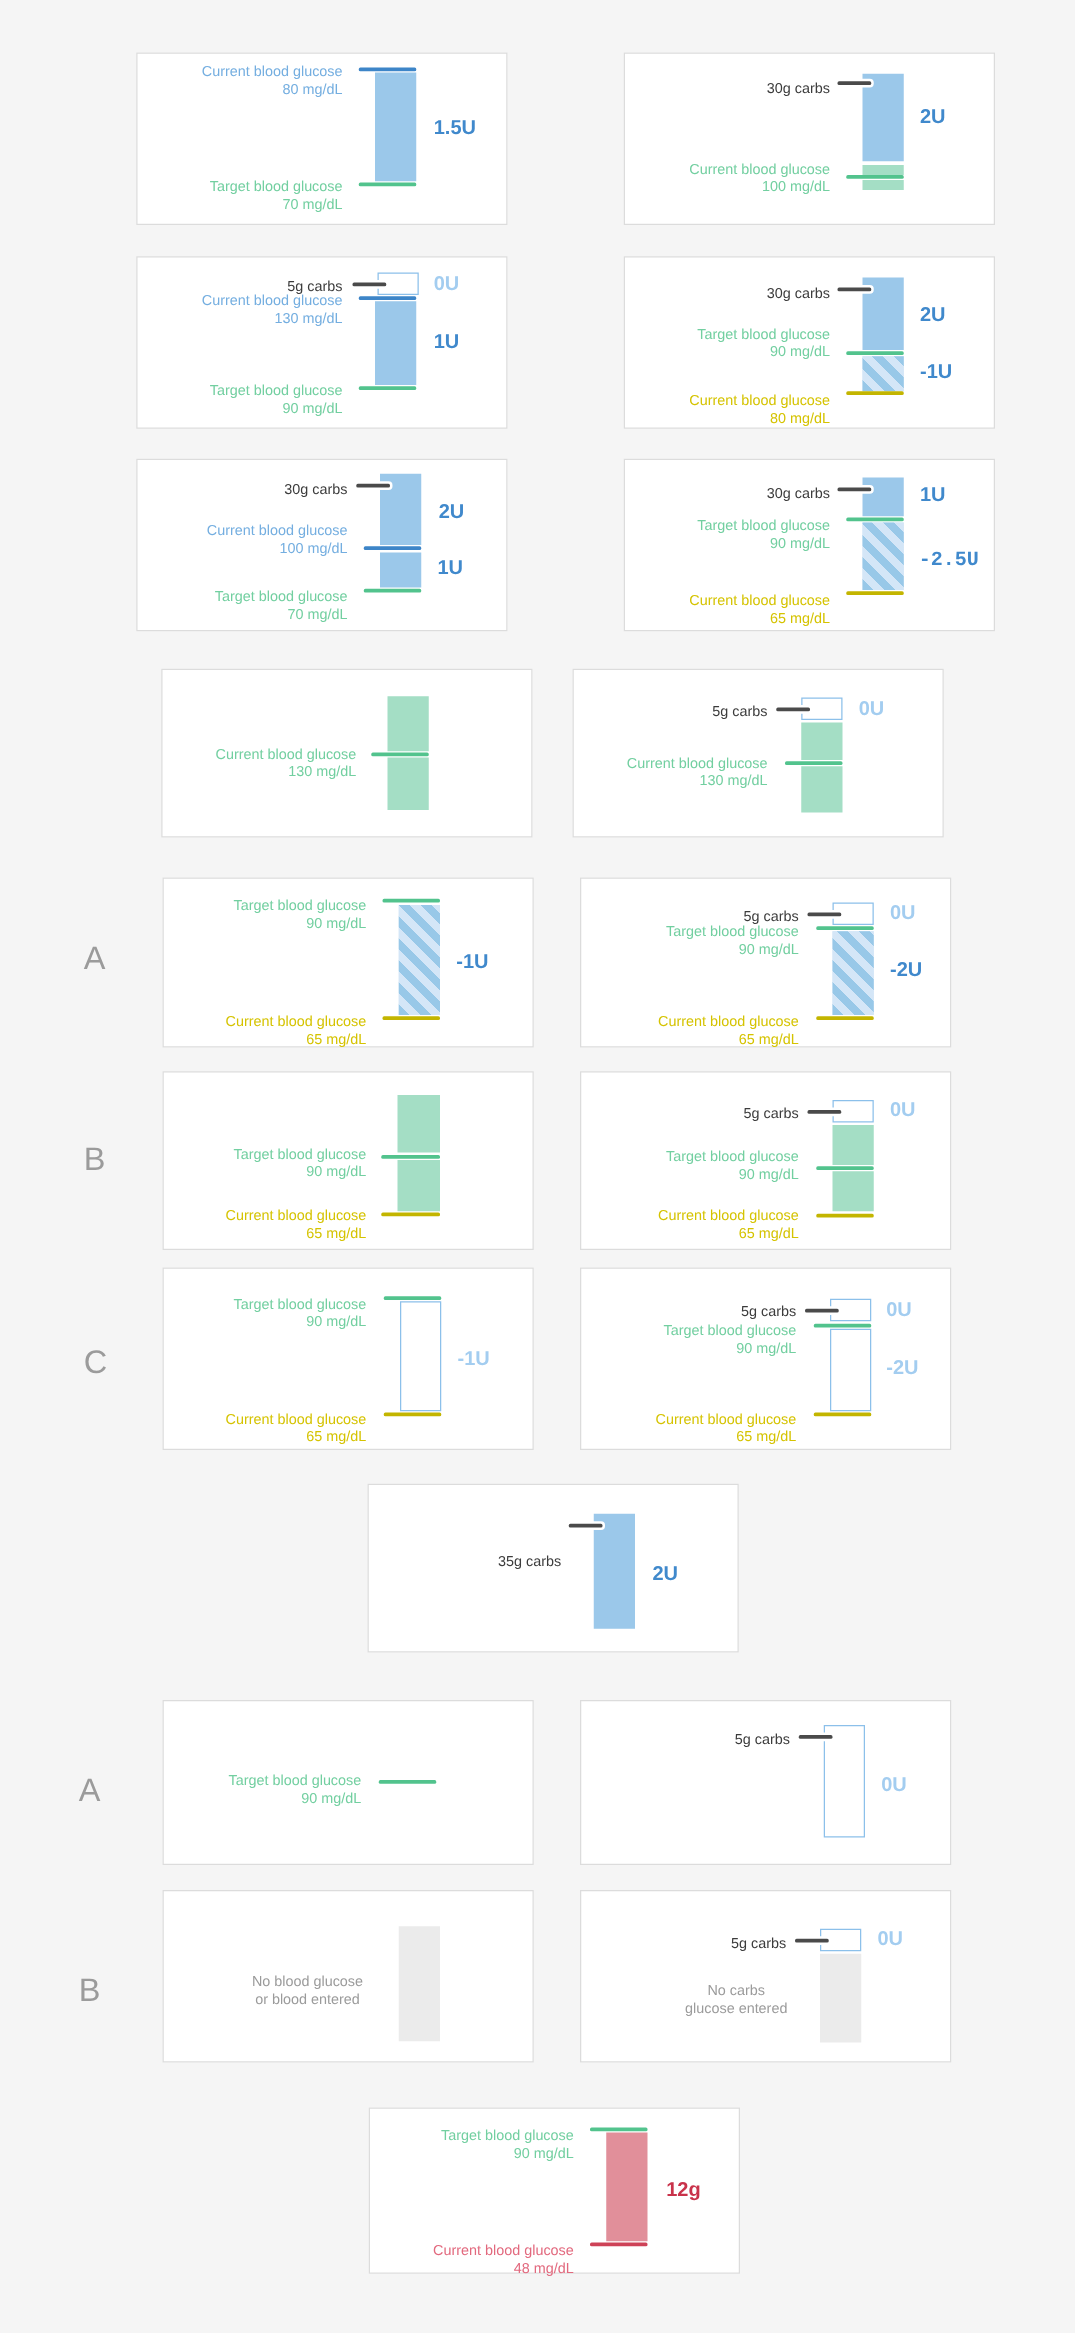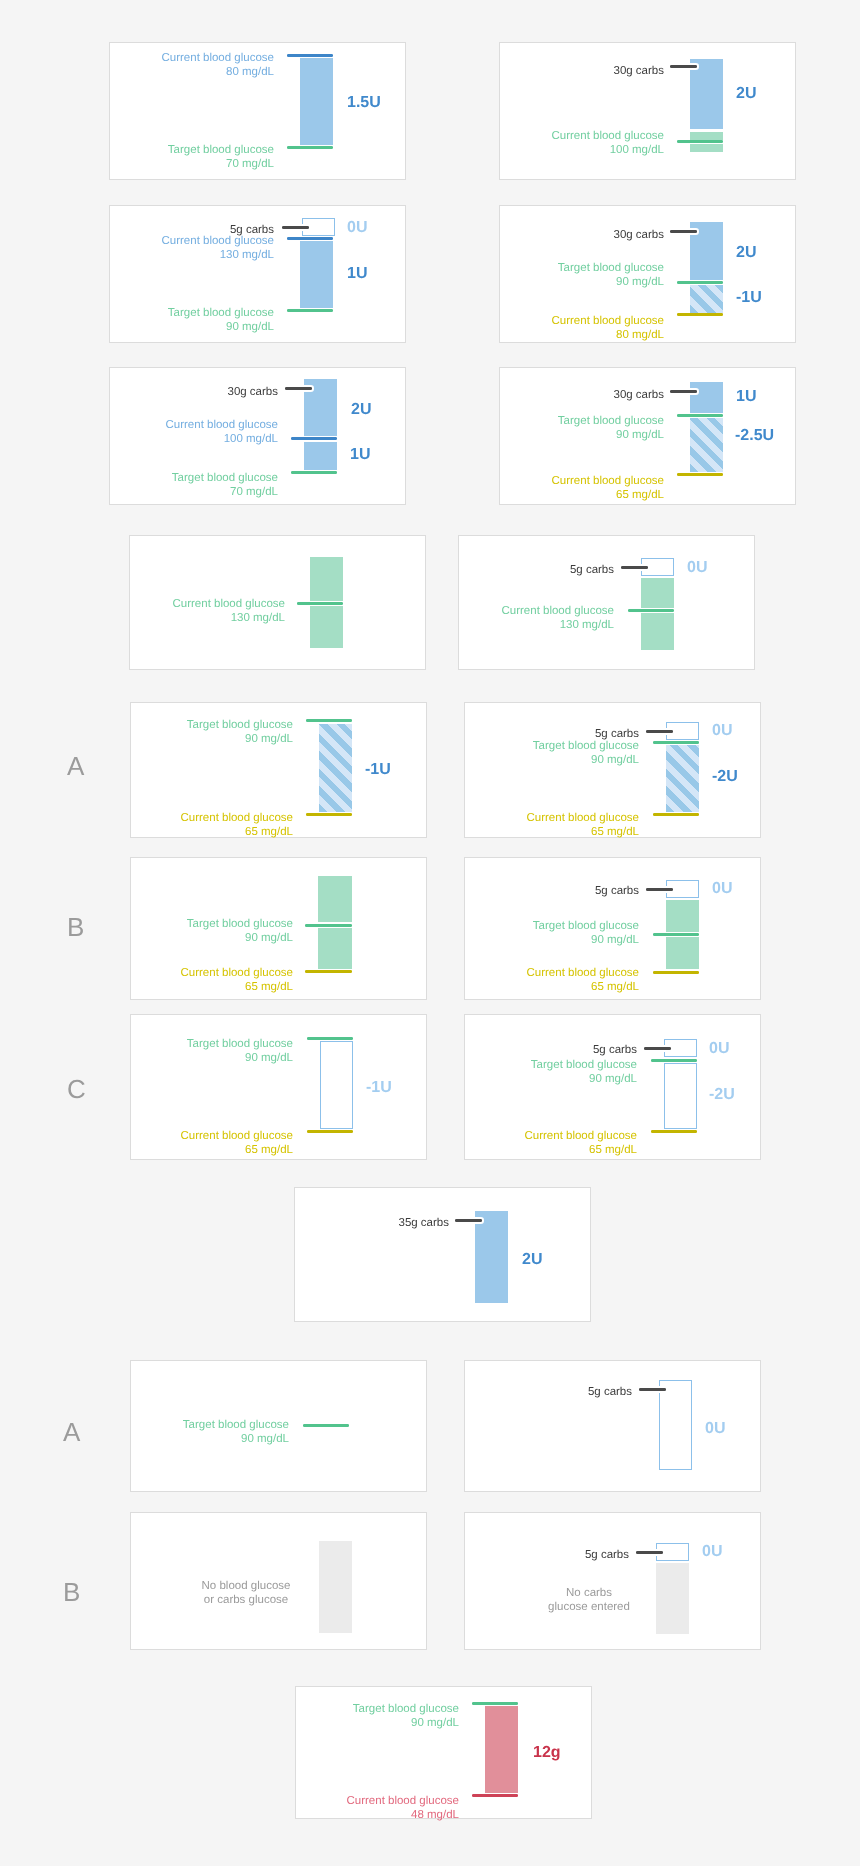--- a/index.html
+++ b/index.html
@@ -101,21 +101,21 @@
     <div class="card" style="left: 499px; top: 367px; width: 297px; height: 138px;"></div>
     <div class="bar blue" style="left: 690px; top: 382px; width: 33px; height: 31px;"></div>
     <div class="cline" style="left: 670px; top: 390px; width: 27px;"></div>
     <div class="lab dark" style="left: 424px; top: 385px; width: 240px;"><span>30g carbs</span></div>
     <div class="rule green" style="left: 677px; top: 414px; width: 46px;"></div>
     <div class="bar stripe" style="left: 690px; top: 418px; width: 33px; height: 54px;"></div>
     <div class="rule gold" style="left: 677px; top: 473px; width: 46px;"></div>
     <div class="lab green" style="left: 424px; top: 411px; width: 240px;"><span>Target blood glucose</span><br><span>90 mg/dL</span></div>
     <div class="lab gold" style="left: 424px; top: 471px; width: 240px;"><span>Current blood glucose</span><br><span>65 mg/dL</span></div>
     <div class="val blue" style="left: 736px; top: 389px;">1U</div>
-    <div class="val blue" style="left: 735px; top: 428px;">-2.5U</div>
+    <div class="val blue" style="left: 735px; top: 440px; font-family: Liberation Mono, monospace;">-2.5U</div>
     <div class="card" style="left: 129px; top: 535px; width: 297px; height: 135px;"></div>
     <div class="bar green" style="left: 310px; top: 557px; width: 33px; height: 44px;"></div>
     <div class="rule green" style="left: 297px; top: 602px; width: 46px;"></div>
     <div class="bar green" style="left: 310px; top: 606px; width: 33px; height: 42px;"></div>
     <div class="lab green" style="left: 45px; top: 594px; width: 240px;"><span>Current blood glucose</span><br><span>130 mg/dL</span></div>
     <div class="card" style="left: 458px; top: 535px; width: 297px; height: 135px;"></div>
     <div class="cbox" style="left: 641px; top: 558px; width: 33px; height: 18px;"></div>
     <div class="cline" style="left: 621px; top: 566px; width: 27px;"></div>
     <div class="lab dark" style="left: 374px; top: 560px; width: 240px;"><span>5g carbs</span></div>
     <div class="val muted" style="left: 687px; top: 560px;">0U</div>
@@ -173,33 +173,33 @@
     <div class="val muted" style="left: 709px; top: 1041px;">0U</div>
     <div class="rule green" style="left: 651px; top: 1059px; width: 46px;"></div>
     <div class="hollow" style="left: 664px; top: 1063px; width: 33px; height: 66px;"></div>
     <div class="rule gold" style="left: 651px; top: 1130px; width: 46px;"></div>
     <div class="lab green" style="left: 397px; top: 1055px; width: 240px;"><span>Target blood glucose</span><br><span>90 mg/dL</span></div>
     <div class="lab gold" style="left: 397px; top: 1126px; width: 240px;"><span>Current blood glucose</span><br><span>65 mg/dL</span></div>
     <div class="val muted" style="left: 709px; top: 1087px;">-2U</div>
     <div class="card" style="left: 294px; top: 1187px; width: 297px; height: 135px;"></div>
     <div class="bar blue" style="left: 475px; top: 1211px; width: 33px; height: 92px;"></div>
     <div class="cline" style="left: 455px; top: 1219px; width: 27px;"></div>
-    <div class="lab dark" style="left: 209px; top: 1213px; width: 240px;"><span>35g carbs</span></div>
+    <div class="lab dark" style="left: 209px; top: 1240px; width: 240px;"><span>35g carbs</span></div>
     <div class="val blue" style="left: 522px; top: 1252px;">2U</div>
     <div class="card" style="left: 130px; top: 1360px; width: 297px; height: 132px;"></div>
     <div class="rule green" style="left: 303px; top: 1424px; width: 46px;"></div>
     <div class="lab green" style="left: 49px; top: 1415px; width: 240px;"><span>Target blood glucose</span><br><span>90 mg/dL</span></div>
     <div class="card" style="left: 464px; top: 1360px; width: 297px; height: 132px;"></div>
     <div class="hollow" style="left: 659px; top: 1380px; width: 33px; height: 90px;"></div>
     <div class="cline" style="left: 639px; top: 1388px; width: 27px;"></div>
     <div class="lab dark" style="left: 392px; top: 1382px; width: 240px;"><span>5g carbs</span></div>
     <div class="val muted" style="left: 705px; top: 1421px;">0U</div>
     <div class="card" style="left: 130px; top: 1512px; width: 297px; height: 138px;"></div>
     <div class="bar grey" style="left: 319px; top: 1541px; width: 33px; height: 92px;"></div>
-    <div class="ctr" style="left: 176px; top: 1578px; width: 140px;"><span>No blood glucose</span><br><span>or carbs glucose</span></div>
+    <div class="ctr" style="left: 176px; top: 1578px; width: 140px;"><span>No blood glucose</span><br><span>or blood entered</span></div>
     <div class="card" style="left: 464px; top: 1512px; width: 297px; height: 138px;"></div>
     <div class="cbox" style="left: 656px; top: 1543px; width: 33px; height: 18px;"></div>
     <div class="cline" style="left: 636px; top: 1551px; width: 27px;"></div>
     <div class="lab dark" style="left: 389px; top: 1545px; width: 240px;"><span>5g carbs</span></div>
     <div class="val muted" style="left: 702px; top: 1544px;">0U</div>
     <div class="bar grey" style="left: 656px; top: 1563px; width: 33px; height: 71px;"></div>
     <div class="ctr" style="left: 519px; top: 1585px; width: 140px;"><span>No carbs</span><br><span>glucose entered</span></div>
     <div class="card" style="left: 295px; top: 1686px; width: 297px; height: 133px;"></div>
     <div class="rule green" style="left: 472px; top: 1702px; width: 46px;"></div>
     <div class="bar red" style="left: 485px; top: 1706px; width: 33px; height: 87px;"></div>

